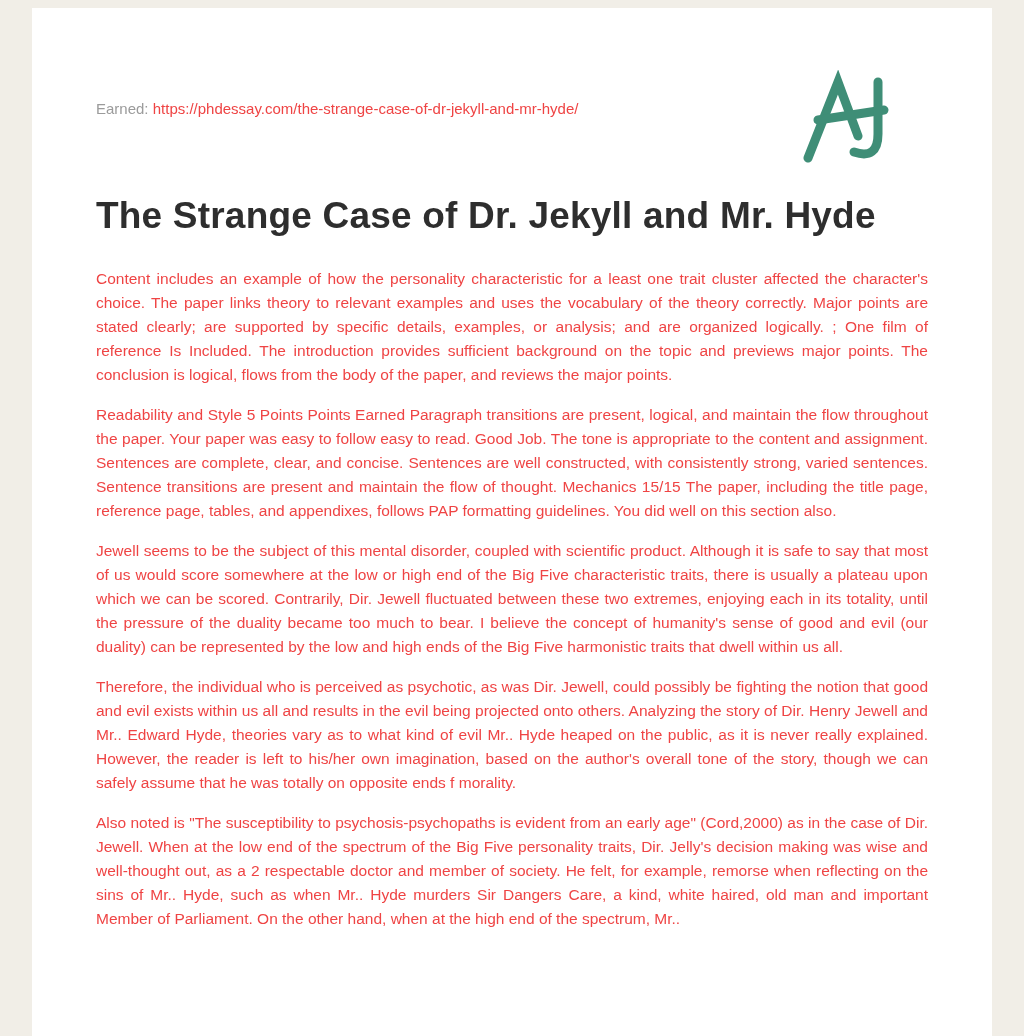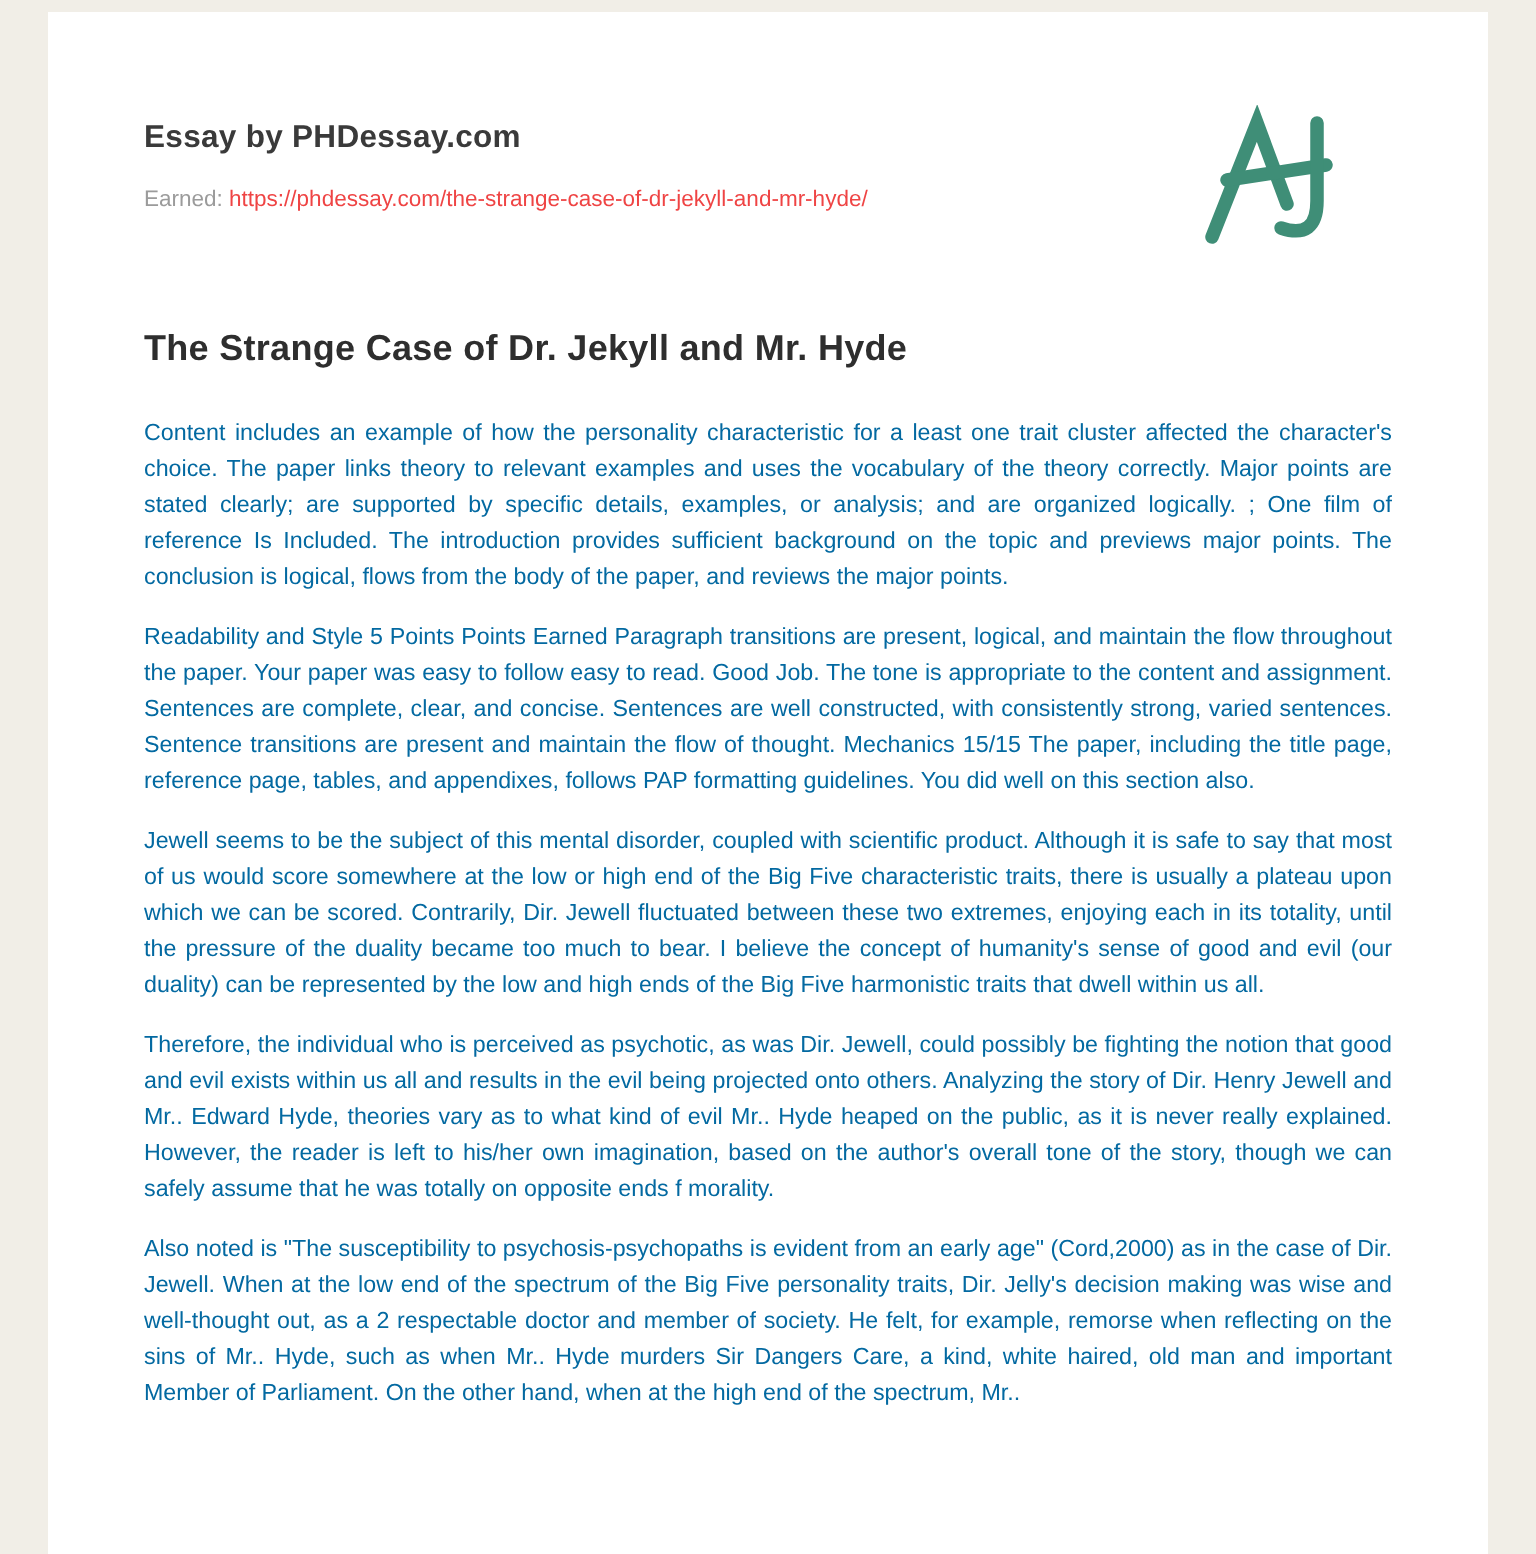--- a/index.html
+++ b/index.html
@@ -42,52 +42,51 @@
   }
   .logo-wrap {
     position: absolute;
     top: 62px;
     right: 84px;
     width: 110px;
     height: 100px;
   }
   .doc-title {
     margin-top: 78px;
-    font-size: 24px;
+    font-size: 37px;
     font-weight: bold;
     color: #2e2e2e;
     letter-spacing: 0.2px;
   }
   .body-copy {
     margin-top: 30px;
   }
   .body-copy p {
     margin: 0 0 16px 0;
     font-size: 15.5px;
     line-height: 24px;
-    color: #0369a1;
+    color: #ef4444;
     text-align: justify;
     text-justify: inter-word;
   }
 </style>
 </head>
 <body>
 
 <div class="page-card">
   <div class="inner">
 
     <div class="logo-wrap">
       <svg viewBox="0 0 110 100" width="110" height="100" fill="none" stroke="#3f8e77" stroke-width="9" stroke-linecap="round">
         <path d="M10 88 L40 12 L60 66"></path>
         <path d="M20 50 L86 40"></path>
         <path d="M80 12 L80 64 Q80 90 56 82"></path>
       </svg>
     </div>
 
-    <div class="byline">Essay by PHDessay.com</div>
 
     <div class="source-line">
       <span>Earned:</span>
       <a href="#">https://phdessay.com/the-strange-case-of-dr-jekyll-and-mr-hyde/</a>
     </div>
 
     <h1 class="doc-title">The Strange Case of Dr. Jekyll and Mr. Hyde</h1>
 
     <div class="body-copy">
       <p>Content includes an example of how the personality characteristic for a least one trait cluster affected the character's choice. The paper links theory to relevant examples and uses the vocabulary of the theory correctly. Major points are stated clearly; are supported by specific details, examples, or analysis; and are organized logically. ; One film of reference Is Included. The introduction provides sufficient background on the topic and previews major points. The conclusion is logical, flows from the body of the paper, and reviews the major points.</p>

